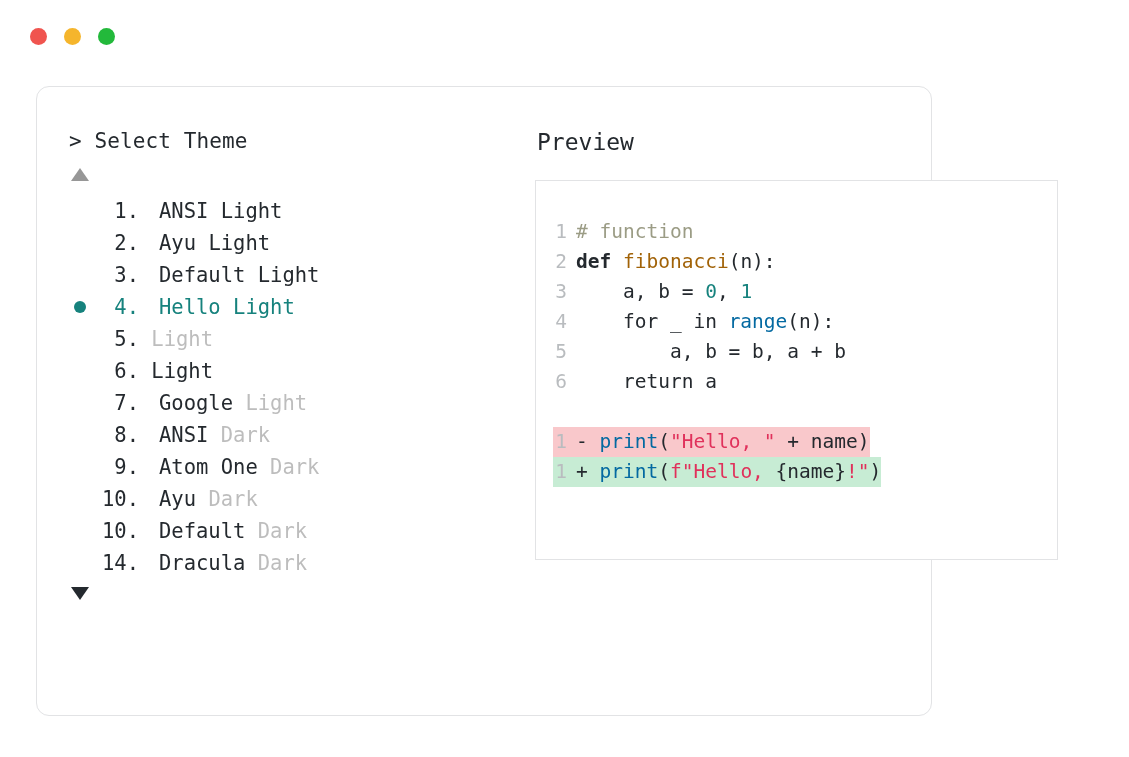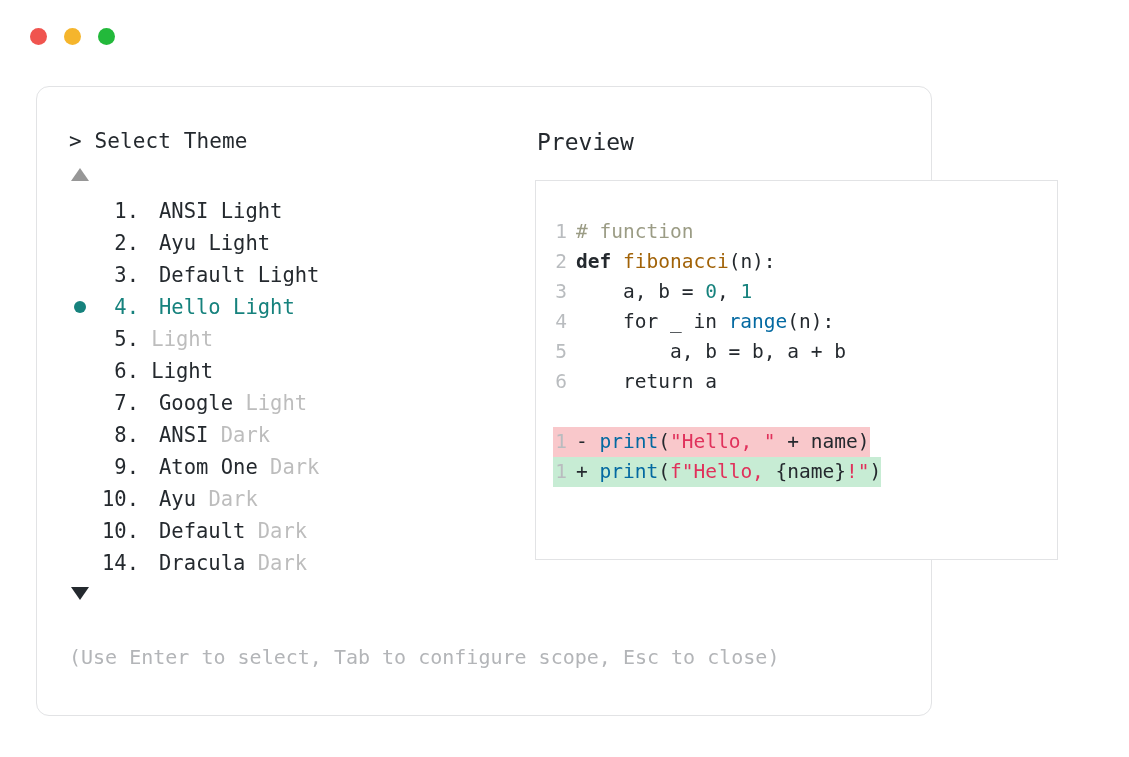--- a/index.html
+++ b/index.html
@@ -225,16 +225,15 @@
 
         <div class="col-right">
           <div class="preview-label">Preview</div>
           <div class="preview-box">
             <div class="code" id="code-block"><span class="code-row"><span class="hl"><span class="ln">1</span><span class="tok-comment"># function</span></span></span><span class="code-row"><span class="hl"><span class="ln">2</span><span class="tok-kw">def </span><span class="tok-fn">fibonacci</span><span class="tok-plain">(n):</span></span></span><span class="code-row"><span class="hl"><span class="ln">3</span><span class="tok-plain">    a, b = </span><span class="tok-num">0</span><span class="tok-plain">, </span><span class="tok-num">1</span></span></span><span class="code-row"><span class="hl"><span class="ln">4</span><span class="tok-plain">    for _ in </span><span class="tok-builtin">range</span><span class="tok-plain">(n):</span></span></span><span class="code-row"><span class="hl"><span class="ln">5</span><span class="tok-plain">        a, b = b, a + b</span></span></span><span class="code-row"><span class="hl"><span class="ln">6</span><span class="tok-plain">    return a</span></span></span><span class="gap"></span><span class="code-row row-del"><span class="hl"><span class="ln">1</span><span class="tok-marker">- </span><span class="tok-builtin">print</span><span class="tok-plain">(</span><span class="tok-str">"Hello, "</span><span class="tok-plain"> + name)</span></span></span><span class="code-row row-add"><span class="hl"><span class="ln">1</span><span class="tok-marker">+ </span><span class="tok-builtin">print</span><span class="tok-plain">(</span><span class="tok-str">f"Hello, </span><span class="tok-plain">{name}</span><span class="tok-str">!"</span><span class="tok-plain">)</span></span></span></div>
           </div>
         </div>
 
       </div>
 
-      <div class="hint">(Use Enter to select, Tab to configure scope, Esc to close)</div>
     </div>
   </div>
 </div>
 
 </body></html>

